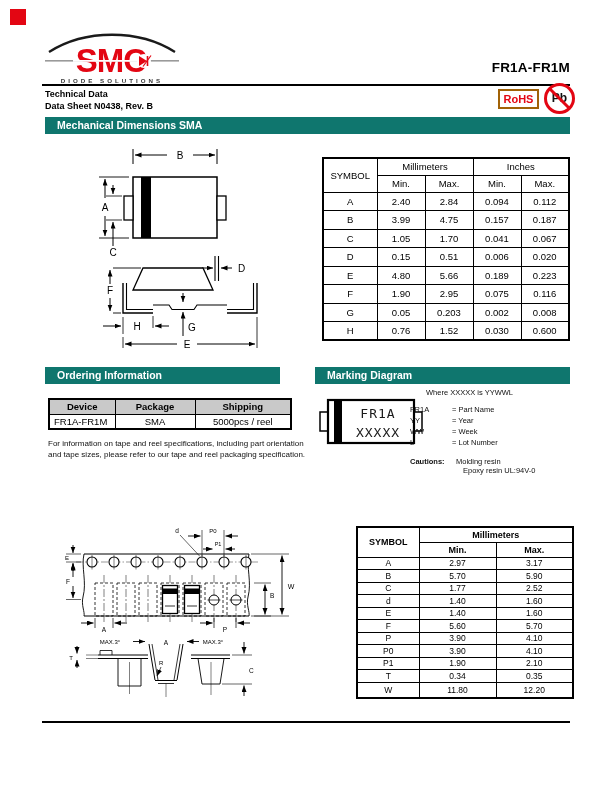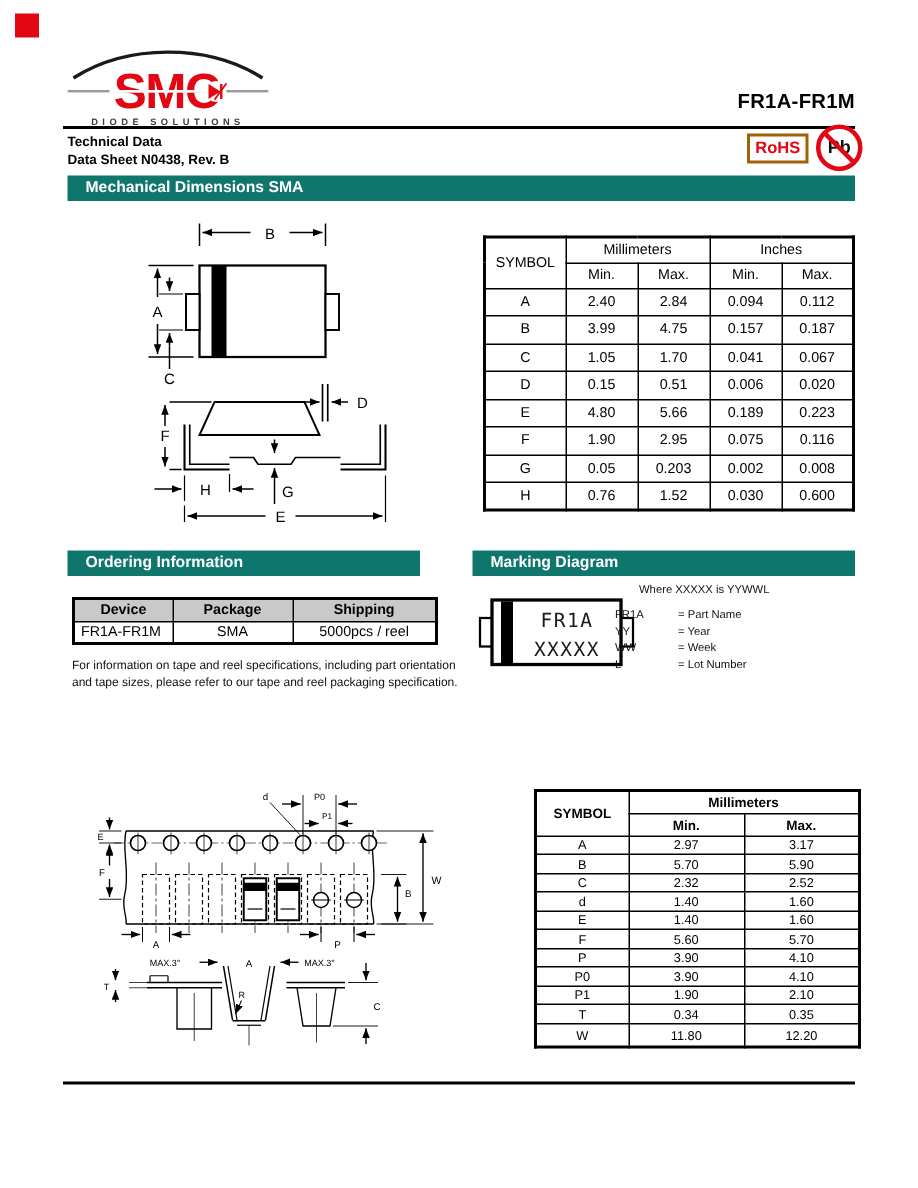--- a/index.html
+++ b/index.html
@@ -296,20 +296,27 @@
           <tr>
             <td>WW</td>
             <td>= Week</td>
           </tr>
           <tr>
             <td>L</td>
             <td>= Lot Number</td>
           </tr>
         </tbody>
     </table>
+    <div class="marking-cautions">
+      <span class="cautions-label">Cautions:</span>
+      <span>
+        <div>Molding resin</div>
+        <div class="cautions-line2">Epoxy resin UL:94V-0</div>
+      </span>
+    </div>
   </div>
 
 
   <svg class="abs" style="left:48px; top:522px;" width="300" height="180" viewBox="0 0 300 180">
     <defs>
       <marker id="ac" markerWidth="7" markerHeight="6" refX="6.5" refY="2.5" orient="auto" markerUnits="userSpaceOnUse">
         <path d="M0,0 L6.5,2.5 L0,5 Z" fill="#000"></path>
       </marker>
       <marker id="ac2" markerWidth="7" markerHeight="6" refX="6.5" refY="2.5" orient="auto-start-reverse" markerUnits="userSpaceOnUse">
         <path d="M0,0 L6.5,2.5 L0,5 Z" fill="#000"></path>
@@ -470,21 +477,21 @@
             <td>2.97</td>
             <td>3.17</td>
           </tr>
           <tr>
             <td>B</td>
             <td>5.70</td>
             <td>5.90</td>
           </tr>
           <tr>
             <td>C</td>
-            <td>2.32</td>
+            <td>1.77</td>
             <td>2.52</td>
           </tr>
           <tr>
             <td>d</td>
             <td>1.40</td>
             <td>1.60</td>
           </tr>
           <tr>
             <td>E</td>
             <td>1.40</td>

